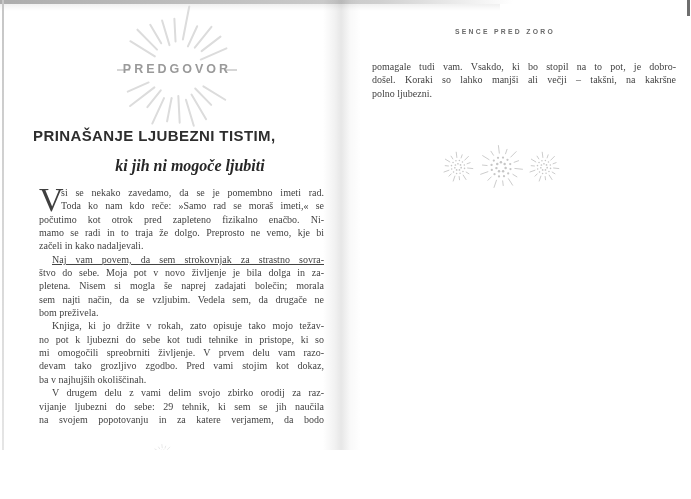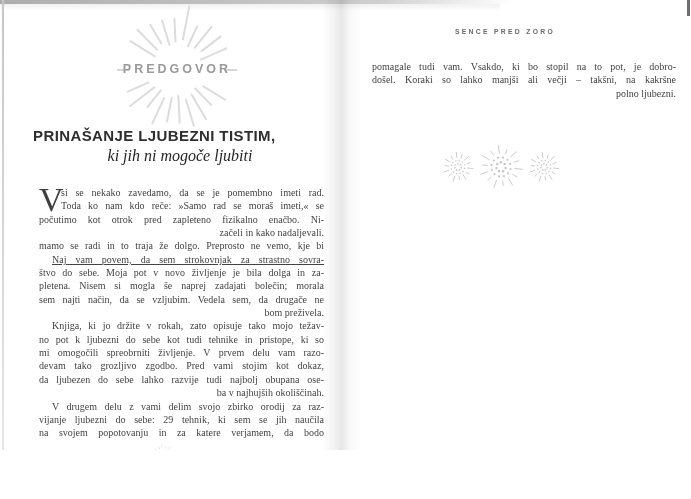--- a/index.html
+++ b/index.html
@@ -16,27 +16,27 @@
   .gutter{position:absolute;left:323px;top:0;width:38px;height:499px;
             background:linear-gradient(to right,rgba(0,0,0,0) 0%,rgba(0,0,0,0.05) 30%,rgba(0,0,0,0.095) 48%,rgba(0,0,0,0.025) 72%,rgba(0,0,0,0) 100%);}
   
   .burst{position:absolute;left:102px;top:-5px;width:150px;height:150px;}
   .chapter-label{position:absolute;left:32px;top:62px;width:290px;text-align:center;
             font-family:"Liberation Sans","DejaVu Sans",sans-serif;font-weight:bold;
             font-size:12.5px;letter-spacing:3px;color:#9a9a9a;}
   .chapter-title{position:absolute;left:33px;top:127px;width:290px;margin:0;text-align:left;
             font-family:"Liberation Sans","DejaVu Sans",sans-serif;font-weight:bold;
             font-size:15px;letter-spacing:0.4px;color:#2e2e2e;}
-  .chapter-subtitle{position:absolute;left:33px;top:145px;width:290px;margin:2px;text-align:center;
-            font-family:"Liberation Serif","DejaVu Serif",serif;font-style:italic;font-weight:normal;
+  .chapter-subtitle{position:absolute;left:33px;top:145px;width:290px;margin:12px;text-align:center;
+            font-family:"Liberation Serif","DejaVu Serif",serif;font-style:italic;font-weight:bold;
             font-size:16px;color:#262626;}
   .dropcap{position:absolute;left:39px;top:187px;font-size:34px;line-height:25px;color:#3f3f3f;}
   .body-left{position:absolute;left:39px;top:186px;width:285px;}
   .body-right{position:absolute;left:372px;top:60px;width:304px;}
-  .bline{height:13.35px;line-height:13.4px;font-size:10px;color:#434343;overflow:hidden;text-align:right;}
+  .bline{height:13.35px;line-height:13.4px;font-size:10px;color:#434343;overflow:hidden;text-align:left;}
   .just{text-align:justify;text-align-last:justify;}
   .pagenum-burst{position:absolute;left:146px;top:441px;width:34px;height:30px;}
   .pagenum{position:absolute;left:146px;top:456px;width:34px;text-align:center;
             font-size:13px;color:#757575;letter-spacing:0.5px;}
   
   .running-head{position:absolute;left:373px;top:28px;width:264px;text-align:center;
             font-family:"Liberation Sans","DejaVu Sans",sans-serif;font-weight:600;
             font-size:6.8px;letter-spacing:2.3px;color:#6a6a6a;}
   .ornament-row{position:absolute;left:420px;top:140px;width:160px;height:54px;}
 </style>
@@ -77,32 +77,31 @@
         <line x1="122" y1="75" x2="135" y2="75" stroke="#c4c4c4" stroke-width="1.4"></line>
       </svg>
     <div class="chapter-label">PREDGOVOR</div>
     <h1 class="chapter-title">PRINAŠANJE LJUBEZNI TISTIM,</h1>
     <h2 class="chapter-subtitle">ki jih ni mogoče ljubiti</h2>
     <span class="dropcap">V</span>
     <div id="left-body" class="body-left">
         <div class="bline just" style="padding-left: 22px;">si se nekako zavedamo, da se je pomembno imeti rad.</div>
         <div class="bline just" style="padding-left: 22px;">Toda ko nam kdo reče: »Samo rad se moraš imeti,« se</div>
         <div class="bline just">počutimo kot otrok pred zapleteno fizikalno enačbo. Ni-</div>
+        <div class="bline just">mamo se radi in to traja že dolgo. Preprosto ne vemo, kje bi</div>
         <div class="bline">začeli in kako nadaljevali.</div>
-        <div class="bline just">mamo se radi in to traja že dolgo. Preprosto ne vemo, kje bi</div>
         <div class="bline just" style="text-indent: 13px; text-decoration: underline;">Naj vam povem, da sem strokovnjak za strastno sovra-</div>
         <div class="bline just">štvo do sebe. Moja pot v novo življenje je bila dolga in za-</div>
         <div class="bline just">pletena. Nisem si mogla še naprej zadajati bolečin; morala</div>
         <div class="bline just">sem najti način, da se vzljubim. Vedela sem, da drugače ne</div>
         <div class="bline">bom preživela.</div>
         <div class="bline just" style="text-indent: 13px;">Knjiga, ki jo držite v rokah, zato opisuje tako mojo težav-</div>
         <div class="bline just">no pot k ljubezni do sebe kot tudi tehnike in pristope, ki so</div>
         <div class="bline just">mi omogočili spreobrniti življenje. V prvem delu vam razo-</div>
         <div class="bline just">devam tako grozljivo zgodbo. Pred vami stojim kot dokaz,</div>
-        <div class="bline just">da ljubezen do sebe lahko razvije tudi najbolj obupana ose-</div>
         <div class="bline">ba v najhujših okoliščinah.</div>
         <div class="bline just" style="text-indent: 13px;">V drugem delu z vami delim svojo zbirko orodij za raz-</div>
         <div class="bline just">vijanje ljubezni do sebe: 29 tehnik, ki sem se jih naučila</div>
         <div class="bline just">na svojem popotovanju in za katere verjamem, da bodo</div>
       </div>
     <svg id="pagenum-burst" class="pagenum-burst" viewBox="0 0 34 30">
         <circle cx="19.05410996154099" cy="13.436614550717294" r="0.55" fill="#e7e7e7"></circle>
         <circle cx="17.939357611462828" cy="14.878192556099307" r="0.55" fill="#e7e7e7"></circle>
         <circle cx="16.11724982054991" cy="14.905453258592516" r="0.55" fill="#e7e7e7"></circle>
         <circle cx="14.959870919584977" cy="13.497868793202544" r="0.55" fill="#e7e7e7"></circle>

